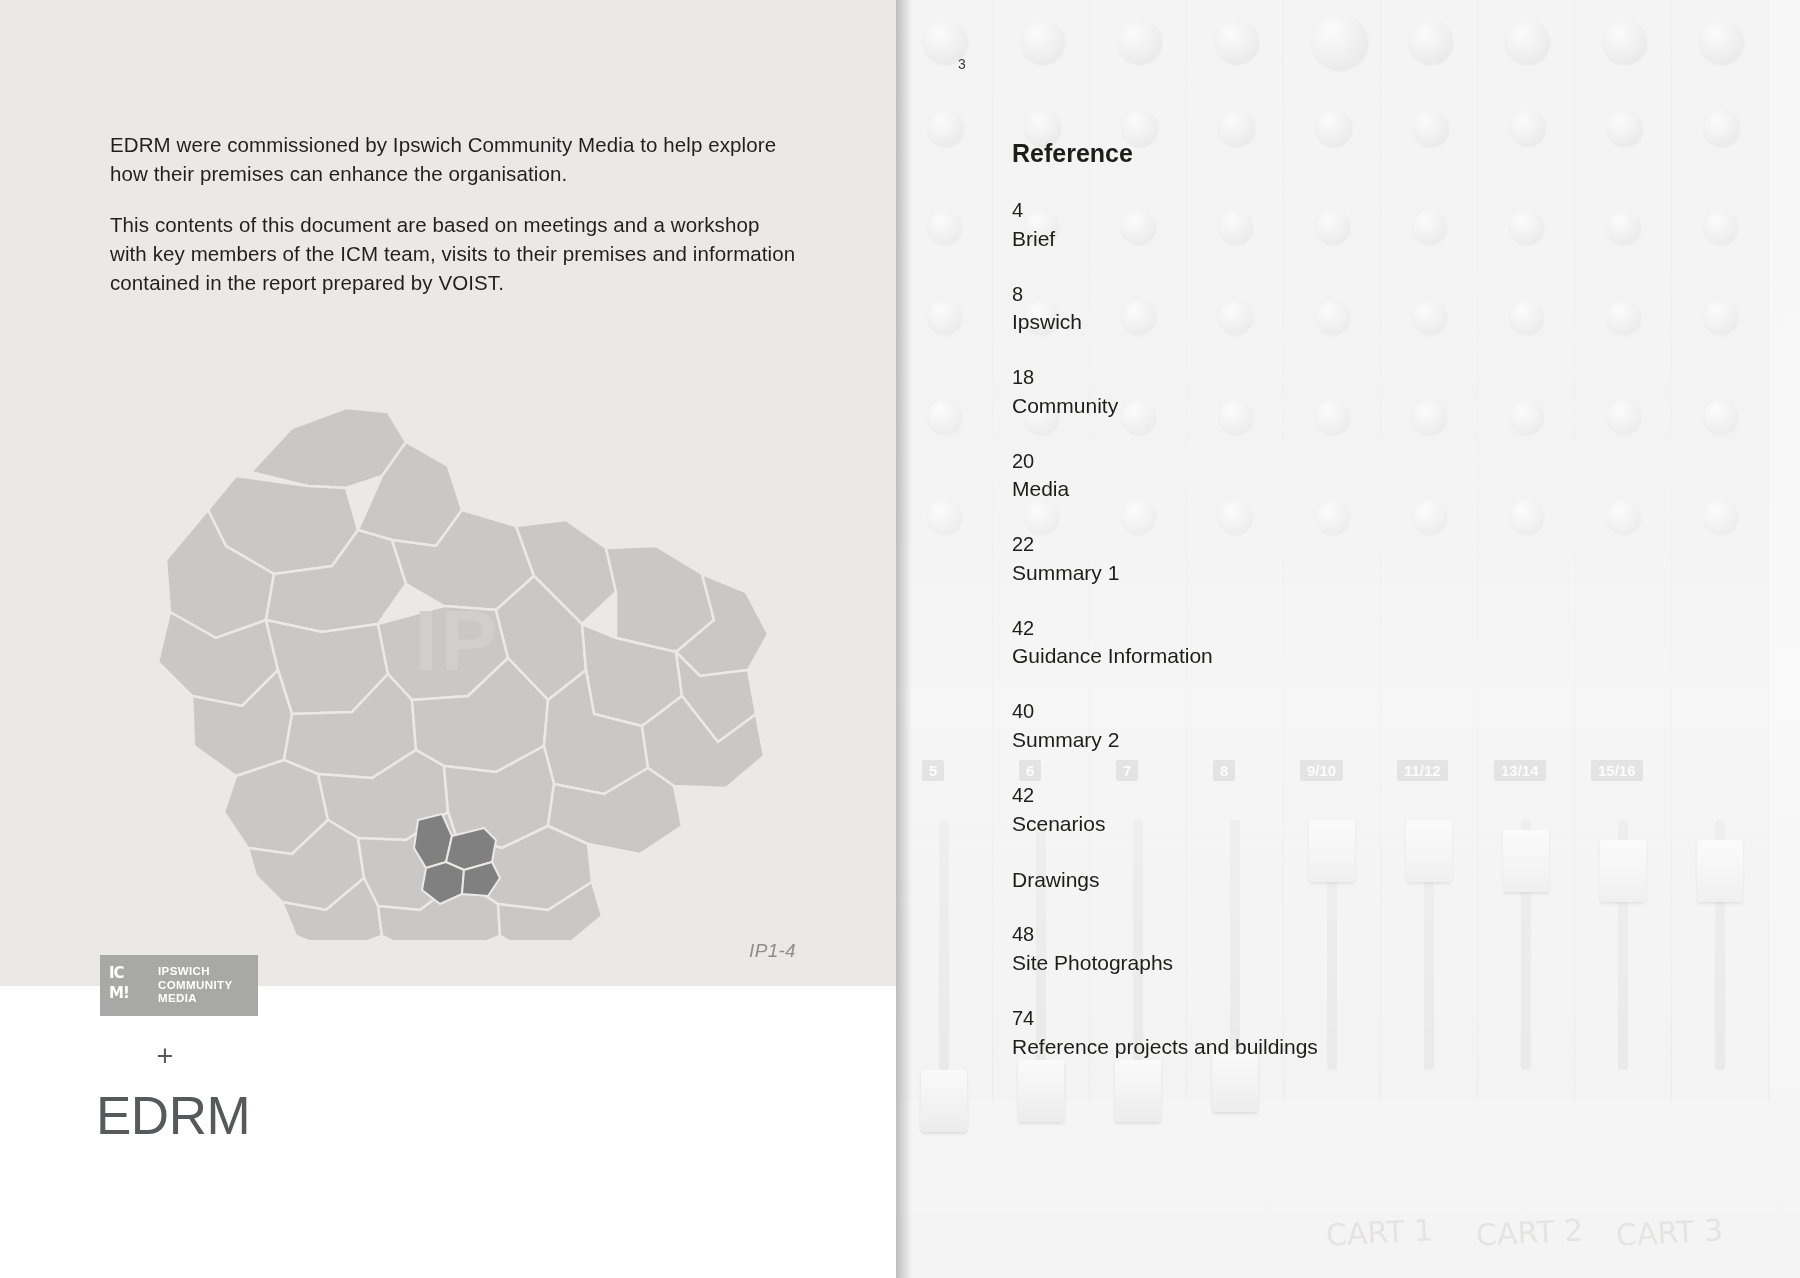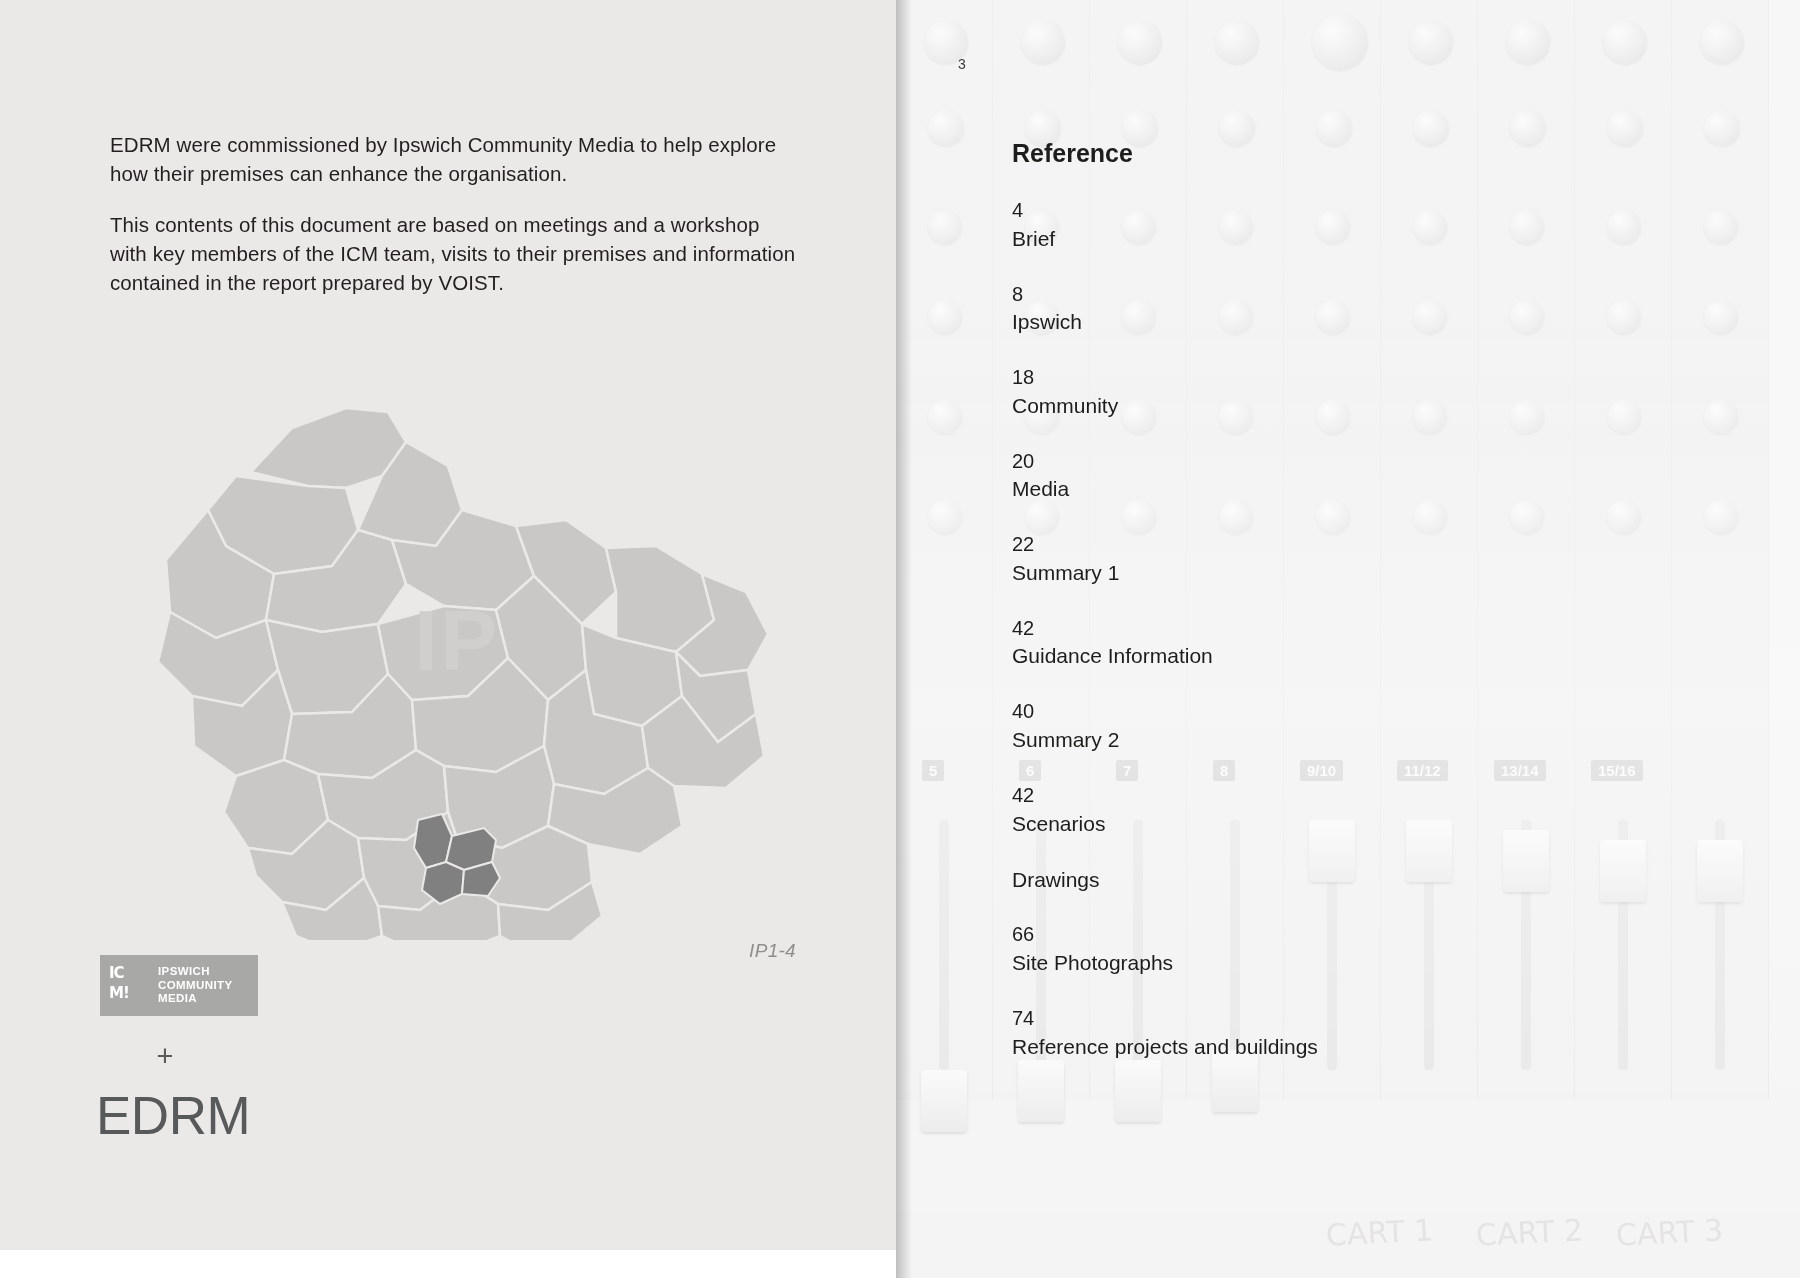--- a/index.html
+++ b/index.html
@@ -17,21 +17,21 @@
     position: relative;
     width: 1800px;
     height: 1278px;
     display: flex;
   }
 
   
   .left-page {
     position: relative;
     width: 896px;
-    height: 1250px;
+    height: 986px;
     background: #eae9e7;
     box-sizing: border-box;
   }
   .intro {
     position: absolute;
     left: 110px;
     top: 130px;
     width: 690px;
   }
   .intro p {
@@ -482,21 +482,21 @@
           <span class="toc-label">Summary 2</span>
         </div>
         <div class="toc-item">
           <span class="toc-num">42</span>
           <span class="toc-label">Scenarios</span>
         </div>
         <div class="toc-item">
           <span class="toc-label">Drawings</span>
         </div>
         <div class="toc-item">
-          <span class="toc-num">66</span>
+          <span class="toc-num">48</span>
           <span class="toc-label">Site Photographs</span>
         </div>
         <div class="toc-item">
           <span class="toc-num">74</span>
           <span class="toc-label">Reference projects and buildings</span>
         </div>
       </div>
     </div>
   </div>
 

